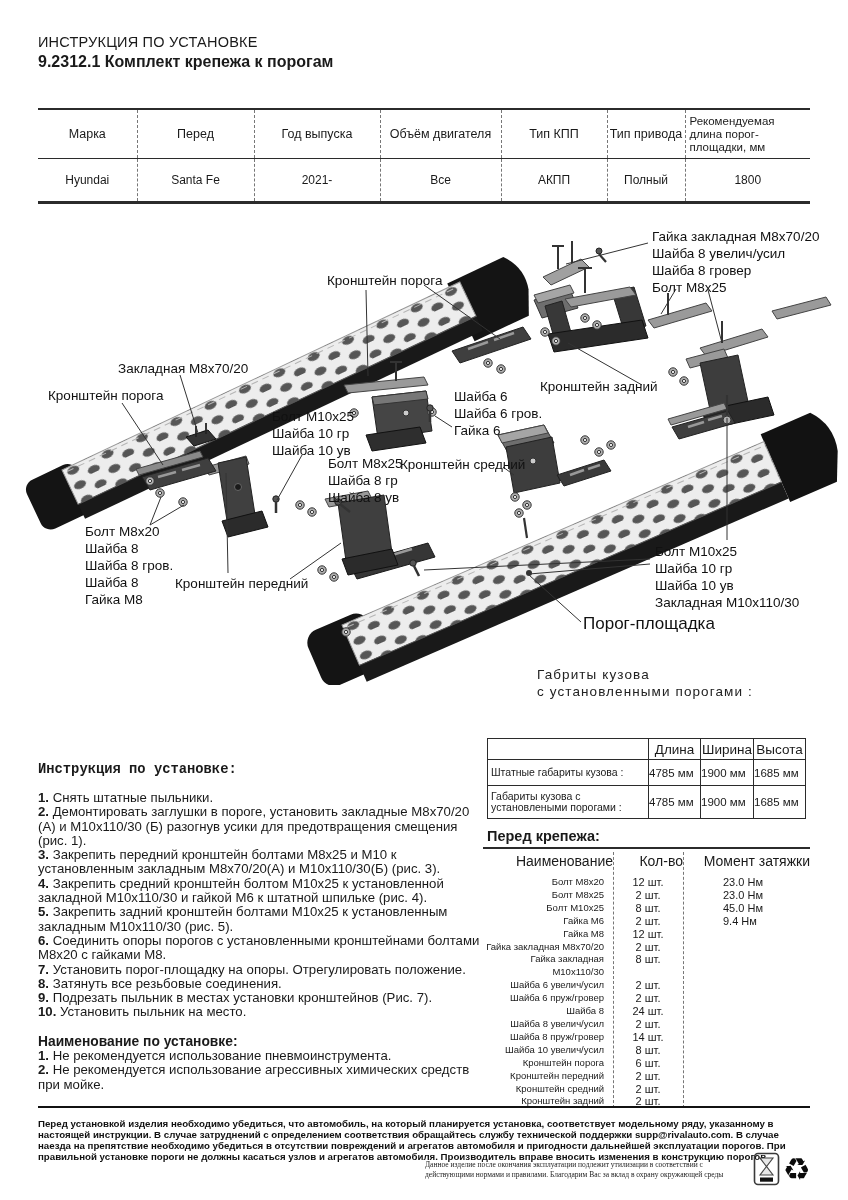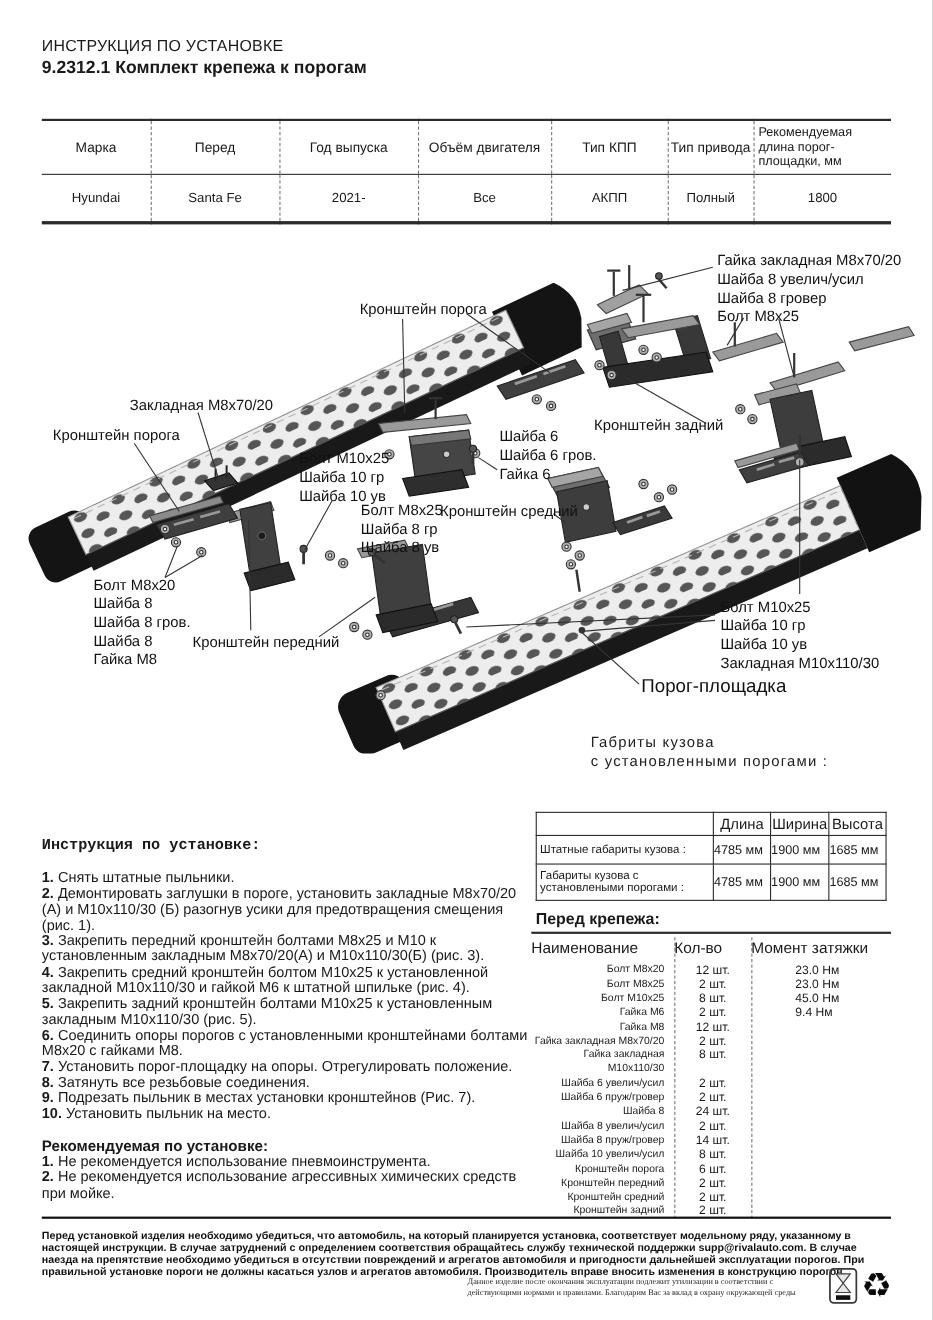--- a/index.html
+++ b/index.html
@@ -35,21 +35,21 @@
   table.dims td.val{font-size:11.5px;text-align:left;}
   table.dims tr.r1 td{height:25px;}
   table.dims tr.r2 td{height:32px;}
   
   .hardware{position:absolute;left:483px;top:828px;width:327px;height:280px;}
   .hw-heading{font-size:14.5px;font-weight:700;padding-left:4px;}
   .hw-rule{position:absolute;left:0;top:19px;width:327px;border-bottom:2px solid #2b2b2b;}
   .hw-dash{position:absolute;top:24px;height:256px;border-left:1px dashed #777;}
   .hw-dash.d1{left:130px;} .hw-dash.d2{left:200px;}
   .hw-head{position:absolute;top:25px;left:0;width:327px;display:grid;grid-template-columns:130px 70px 127px;}
-  .hw-head div{font-size:14px;text-align:left;}
+  .hw-head div{font-size:14px;text-align:right;}
   .hw-rows{position:absolute;top:48px;left:0;width:327px;}
   .hw-row{display:grid;grid-template-columns:130px 70px 127px;line-height:12.9px;}
   .hw-c0{font-size:9.5px;text-align:right;padding-right:9px;}
   .hw-c1{font-size:11px;text-align:center;}
   .hw-c2{font-size:11px;text-align:left;padding-left:40px;}
   
   .instructions{position:absolute;left:38px;top:762px;width:447px;}
   .instructions h3{font-size:13.8px;margin:0 0 14px 0;font-family:Liberation Mono, monospace;}
   .instructions p{margin:0;font-size:13.2px;line-height:14.3px;}
   .recommend{position:absolute;left:38px;top:1034px;width:447px;}
@@ -569,21 +569,21 @@
     <p><b>4.</b> <span>Закрепить средний кронштейн болтом М10х25 к установленной закладной М10х110/30 и гайкой М6 к штатной шпильке (рис. 4).</span></p>
     <p><b>5.</b> <span>Закрепить задний кронштейн болтами М10х25 к установленным закладным М10х110/30 (рис. 5).</span></p>
     <p><b>6.</b> <span>Соединить опоры порогов с установленными кронштейнами болтами М8х20 с гайками М8.</span></p>
     <p><b>7.</b> <span>Установить порог-площадку на опоры. Отрегулировать положение.</span></p>
     <p><b>8.</b> <span>Затянуть все резьбовые соединения.</span></p>
     <p><b>9.</b> <span>Подрезать пыльник в местах установки кронштейнов (Рис. 7).</span></p>
     <p><b>10.</b> <span>Установить пыльник на место.</span></p>
   </div>
 
   <div class="recommend">
-    <h3>Рекомендуемая по установке:</h3>
+    <h3>Наименование по установке:</h3>
     <p><b>1.</b> <span>Не рекомендуется использование пневмоинструмента.</span></p>
     <p><b>2.</b> <span>Не рекомендуется использование агрессивных химических средств при мойке.</span></p>
   </div>
 
   <div class="footer">Перед установкой изделия необходимо убедиться, что автомобиль, на который планируется установка, соответствует модельному ряду, указанному в настоящей инструкции. В случае затруднений с определением соответствия обращайтесь службу технической поддержки supp@rivalauto.com. В случае наезда на препятствие необходимо убедиться в отсутствии повреждений и агрегатов автомобиля и пригодности дальнейшей эксплуатации порогов. При правильной установке пороги не должны касаться узлов и агрегатов автомобиля. Производитель вправе вносить изменения в конструкцию порогов.</div>
   <div class="eco-note">Данное изделие после окончания эксплуатации подлежит утилизации в соответствии с действующими нормами и правилами. Благодарим Вас за вклад в охрану окружающей среды</div>
   <div class="eco-icons">
     <svg width="27" height="34" viewBox="0 0 27 34">
       <rect x="1.5" y="1.5" width="24" height="31" rx="3.5" fill="none" stroke="#3a3a3a" stroke-width="1.6"></rect>
       <path d="M7,6 H20 L13.5,14.5 Z" fill="#e8e8e8" stroke="#444" stroke-width="1.1"></path>

